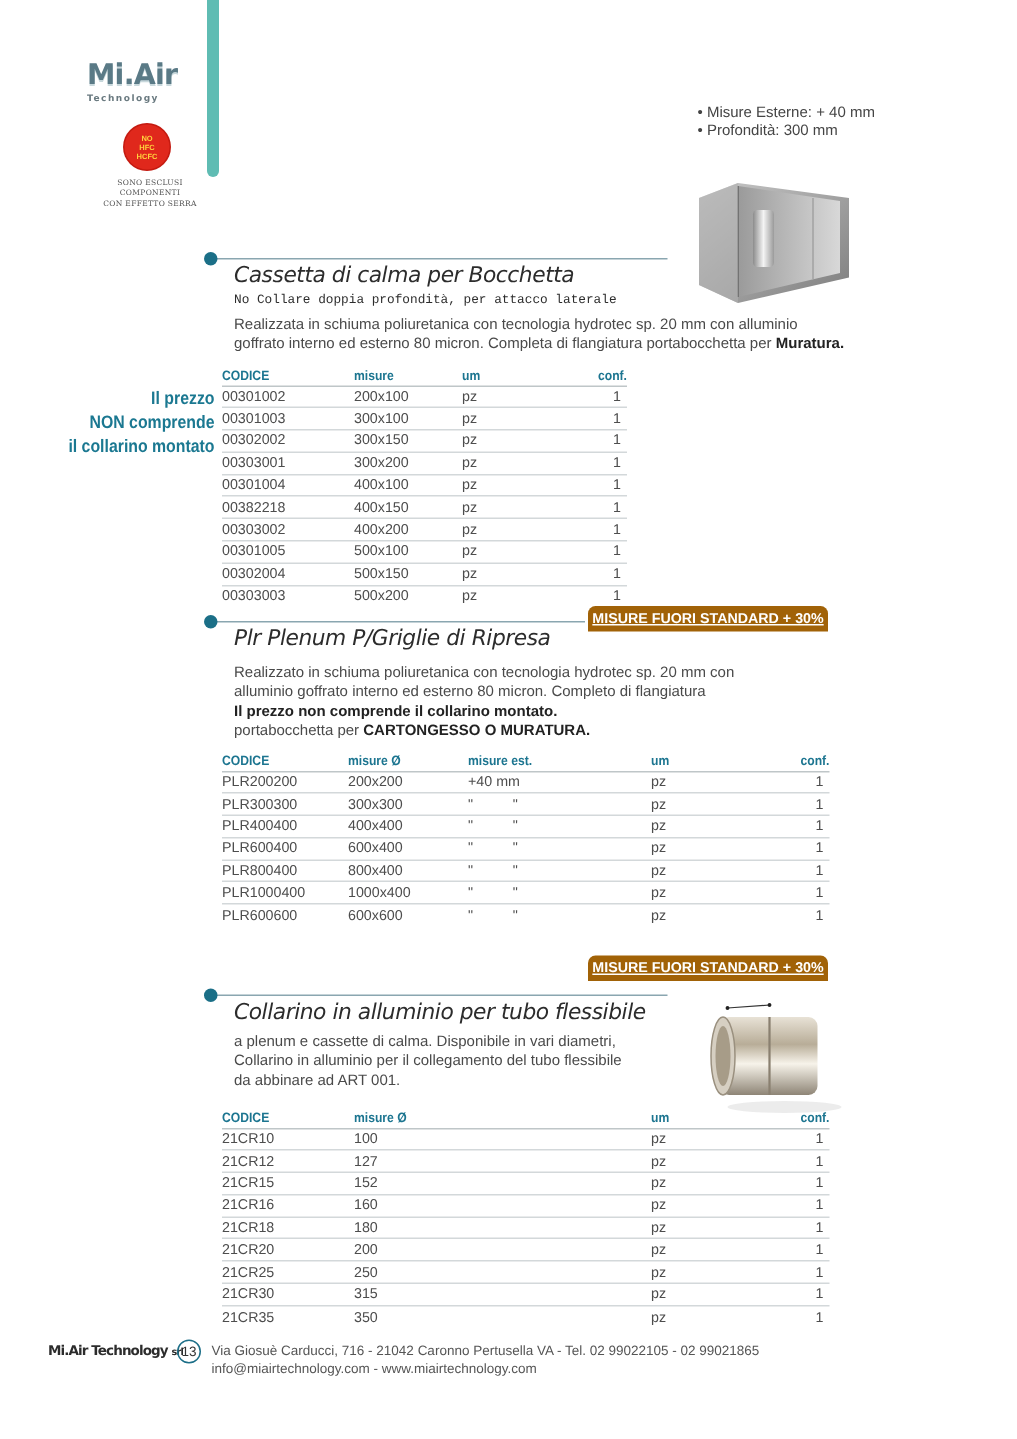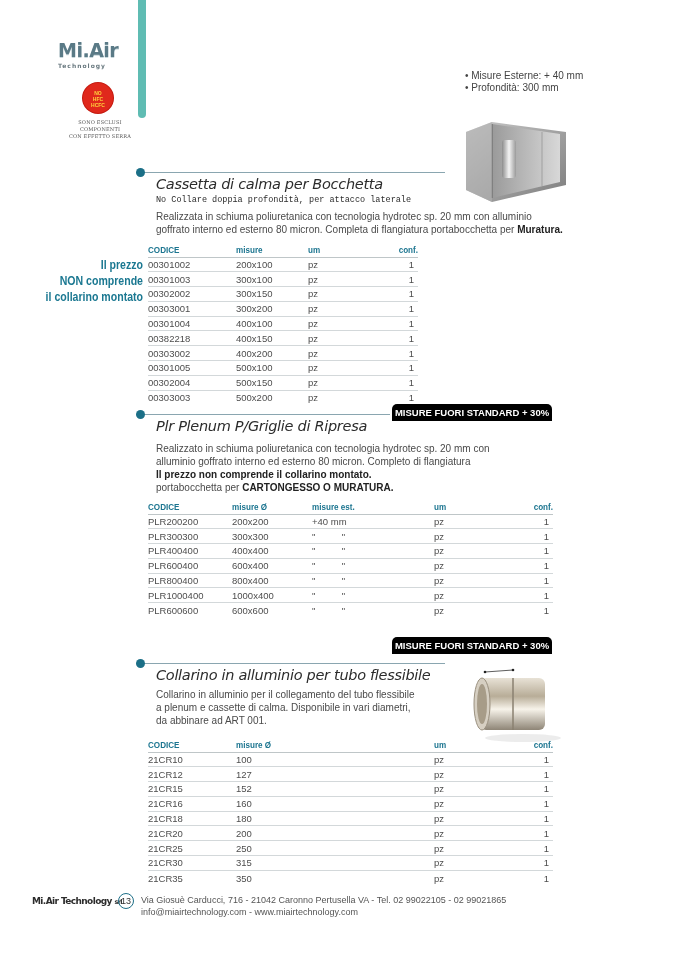--- a/index.html
+++ b/index.html
@@ -30,21 +30,21 @@
   .sec-desc b { color: #222; }
 
   table.prod { position: absolute; left: 8px; border-collapse: collapse; font-size: 9.5px; color: #4d4d4d; }
   table.prod th { color: #1c7590; font-family: "Liberation Sans", sans-serif; font-weight: bold; font-size: 9px; text-align: left; padding: 0; height: 13px; border-bottom: 1px solid #bfc6c8; transform: scaleX(0.9); transform-origin: left; }
   table.prod th.r { text-align: right; transform-origin: right; }
   table.prod td { padding: 0; height: 14.8px; border-bottom: 1px solid #d3d8da; white-space: nowrap; }
   table.prod td.r { text-align: right; padding-right: 4px; }
 
   .side-note { position: absolute; left: 20px; top: 257px; width: 123px; text-align: right; font-weight: bold; font-size: 12px; line-height: 16px; color: #1b7891; transform: scaleX(0.88); transform-origin: right; }
 
-  .surcharge { position: absolute; height: 17px; width: 160px; background: #000000; color: #fff; font-weight: bold; font-size: 9.5px; text-align: center; line-height: 17px; border-radius: 5px 5px 0 0; transform-origin: center; }
+  .surcharge { position: absolute; height: 17px; width: 160px; background: #a16207; color: #fff; font-weight: bold; font-size: 9.5px; text-align: center; line-height: 17px; border-radius: 5px 5px 0 0; transform-origin: center; text-decoration: underline; }
 
   .footer { position: absolute; left: 32px; top: 893px; width: 600px; }
   .footer-brand { position: absolute; left: 0; top: 3px; font-family: "DejaVu Sans", sans-serif; font-weight: bold; font-size: 9px; color: #2c2c2c; letter-spacing: -0.6px; white-space: nowrap; }
   .footer-brand small { font-size: 6.5px; }
   .page-num { position: absolute; left: 86px; top: 0; width: 16px; height: 16px; border-radius: 50%; border: 1px solid #1d6f88; font-size: 9px; text-align: center; line-height: 14px; color: #333; }
   .footer-addr { position: absolute; left: 109px; top: 2px; font-size: 9px; line-height: 11.5px; color: #555; white-space: nowrap; }
 </style>
 </head>
 <body>
 
@@ -269,22 +269,22 @@
     </tbody>
   </table>
 </div>
 <div class="surcharge" style="left:392px;top:637px;">MISURE FUORI STANDARD + 30%</div>
 
 <div class="section" style="top:663px;">
   <div class="sec-rule"></div>
   <div class="sec-dot"></div>
   <div class="sec-title">Collarino in alluminio per tubo flessibile</div>
   <div class="sec-desc" style="top:25px;width:320px;">
+    <div>a plenum e cassette di calma. Disponibile in vari diametri,</div>
     <div>Collarino in alluminio per il collegamento del tubo flessibile</div>
-    <div>a plenum e cassette di calma. Disponibile in vari diametri,</div>
     <div>da abbinare ad ART 001.</div>
   </div>
   <table class="prod" style="top:76px;width:405px;">
     <colgroup>
         <col style="width:88px">
         <col style="width:198px">
         <col style="width:80px">
         <col style="width:39px">
       </colgroup>
     <thead>

